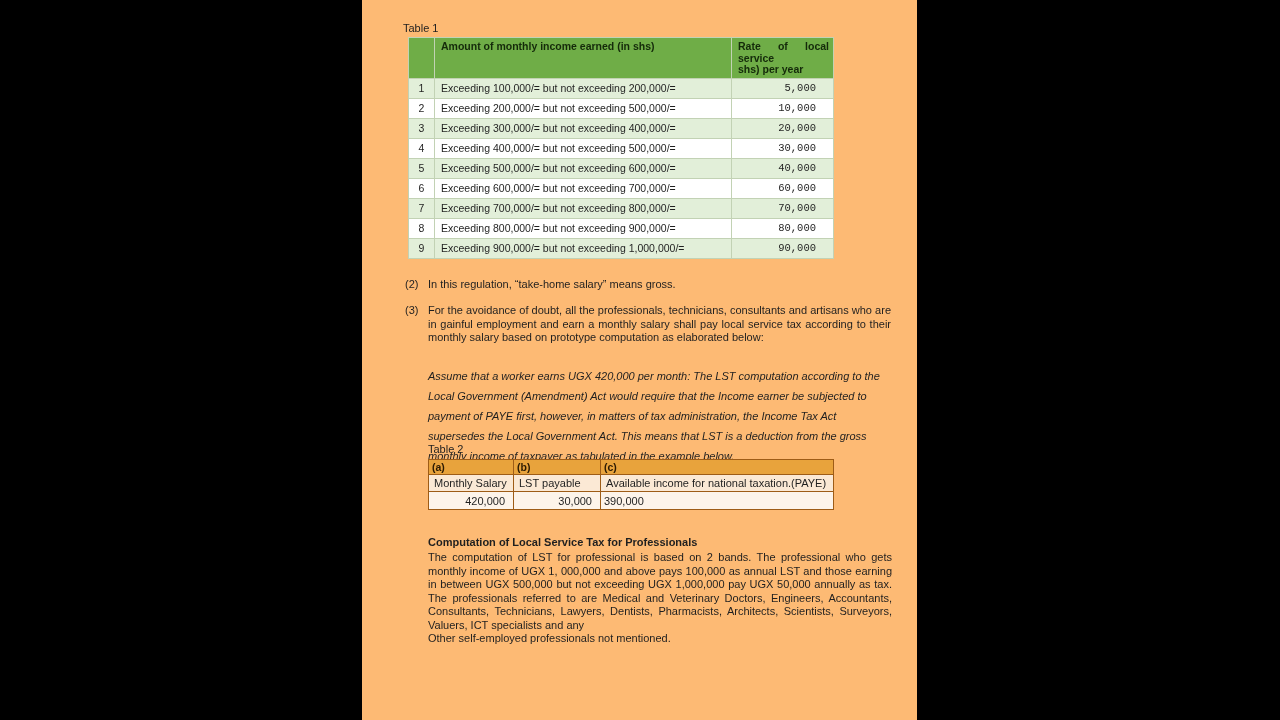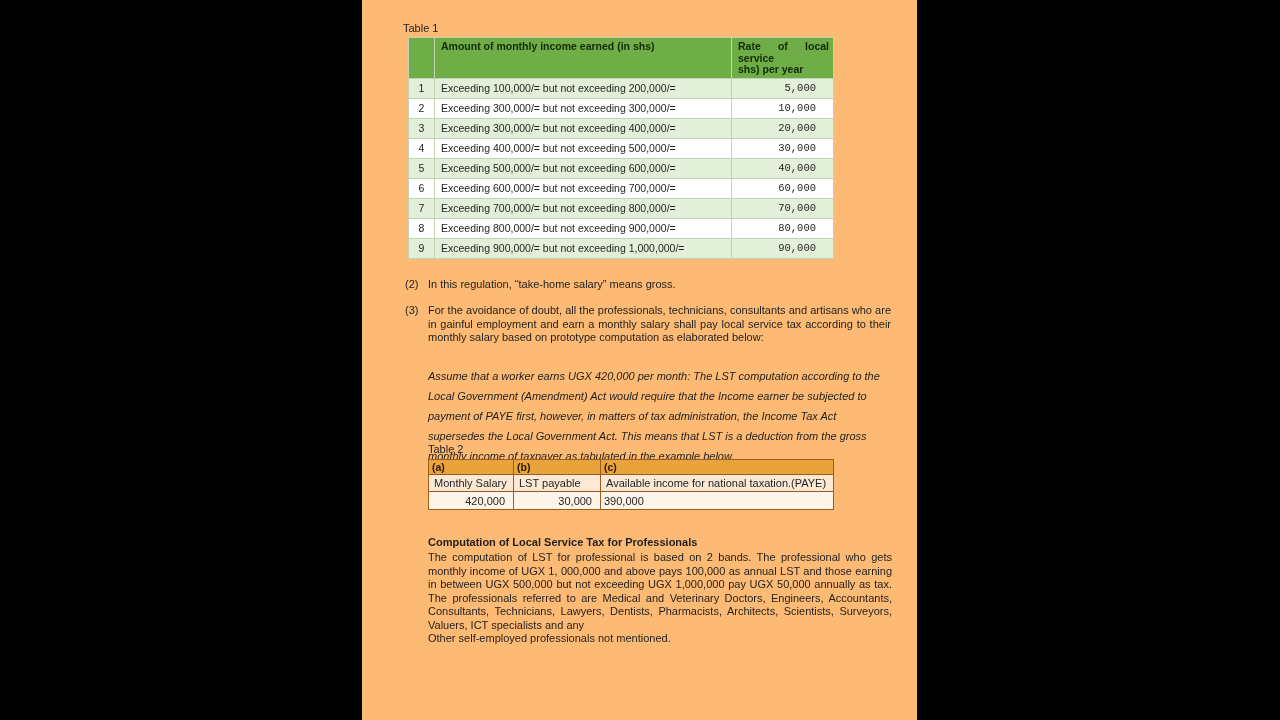--- a/index.html
+++ b/index.html
@@ -68,21 +68,21 @@
       </tr>
     </thead>
     <tbody>
       <tr class="band">
           <td class="no">1</td>
           <td class="band-cell">Exceeding 100,000/= but not exceeding 200,000/=</td>
           <td class="rate">5,000</td>
         </tr>
       <tr>
           <td class="no">2</td>
-          <td class="band-cell">Exceeding 300,000/= but not exceeding 300,000/=</td>
+          <td class="band-cell">Exceeding 200,000/= but not exceeding 500,000/=</td>
           <td class="rate">10,000</td>
         </tr>
       <tr class="band">
           <td class="no">3</td>
           <td class="band-cell">Exceeding 300,000/= but not exceeding 400,000/=</td>
           <td class="rate">20,000</td>
         </tr>
       <tr>
           <td class="no">4</td>
           <td class="band-cell">Exceeding 400,000/= but not exceeding 500,000/=</td>

